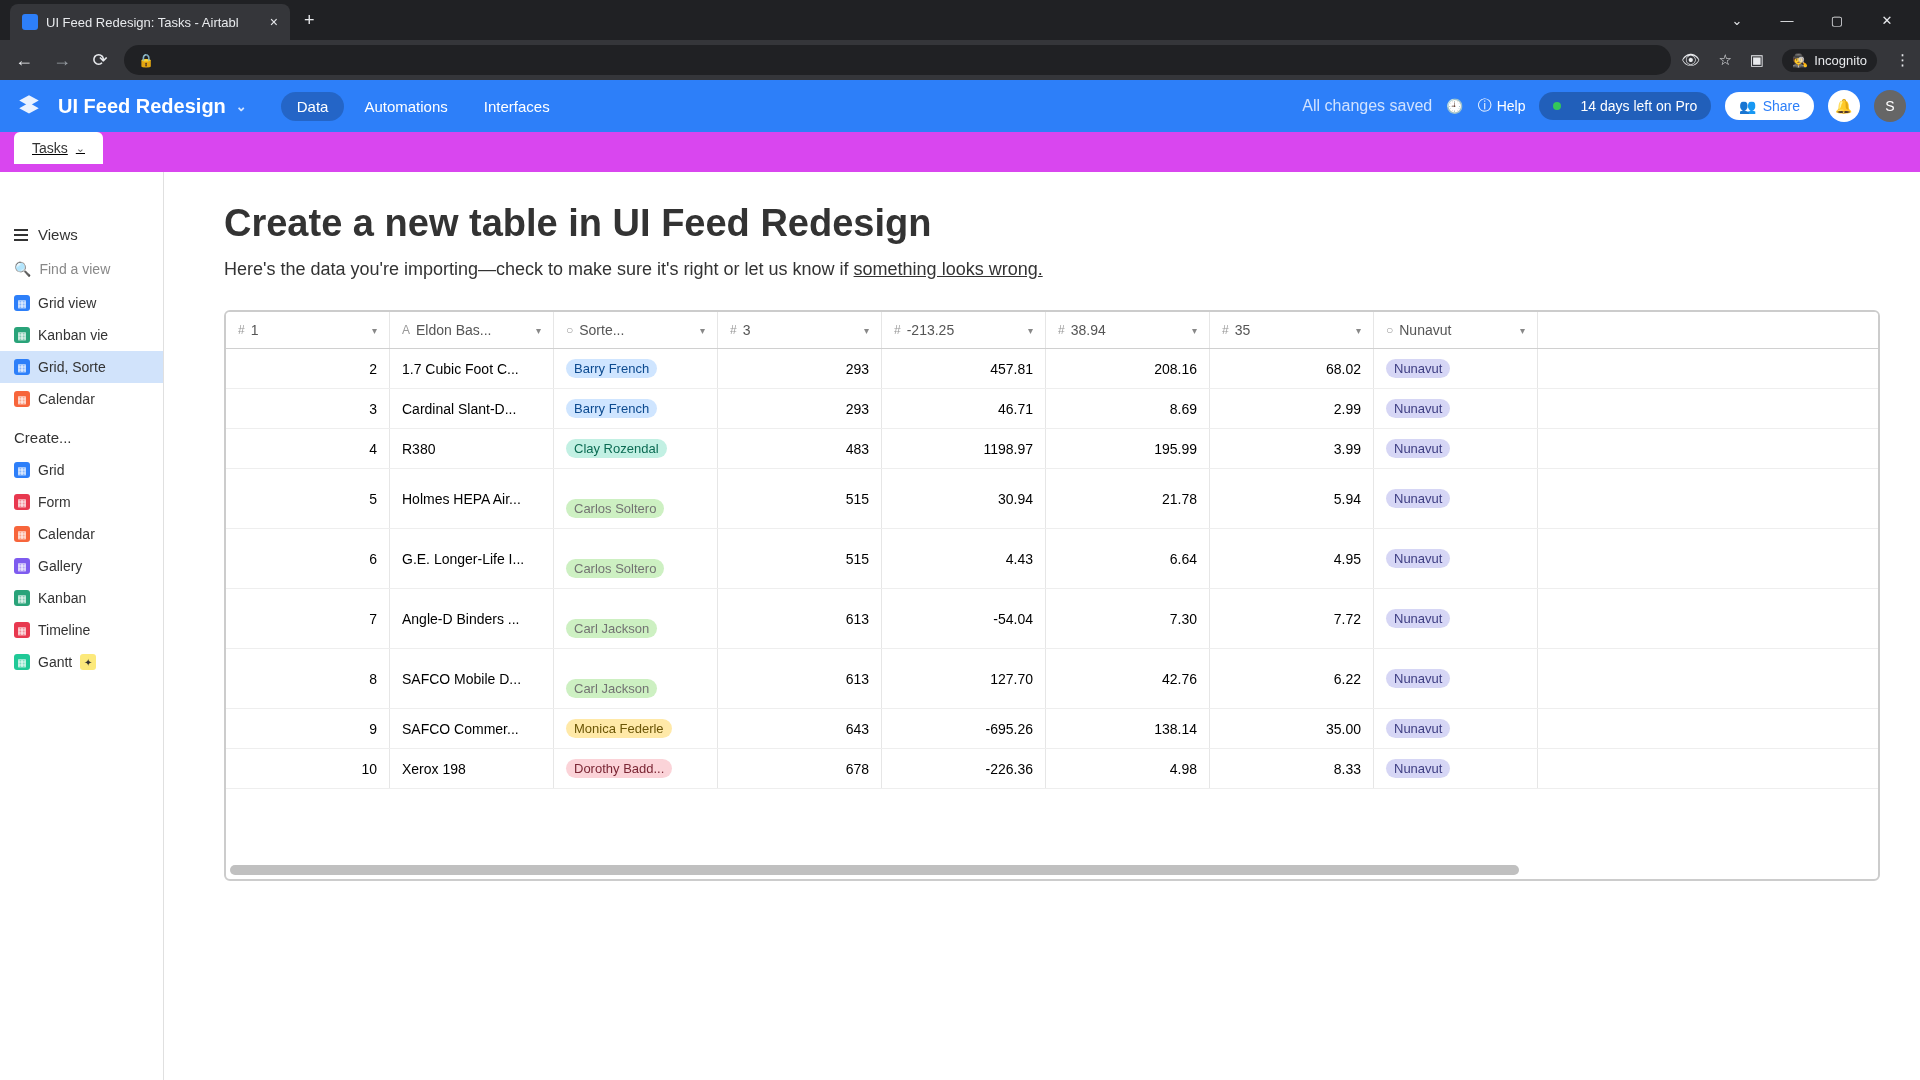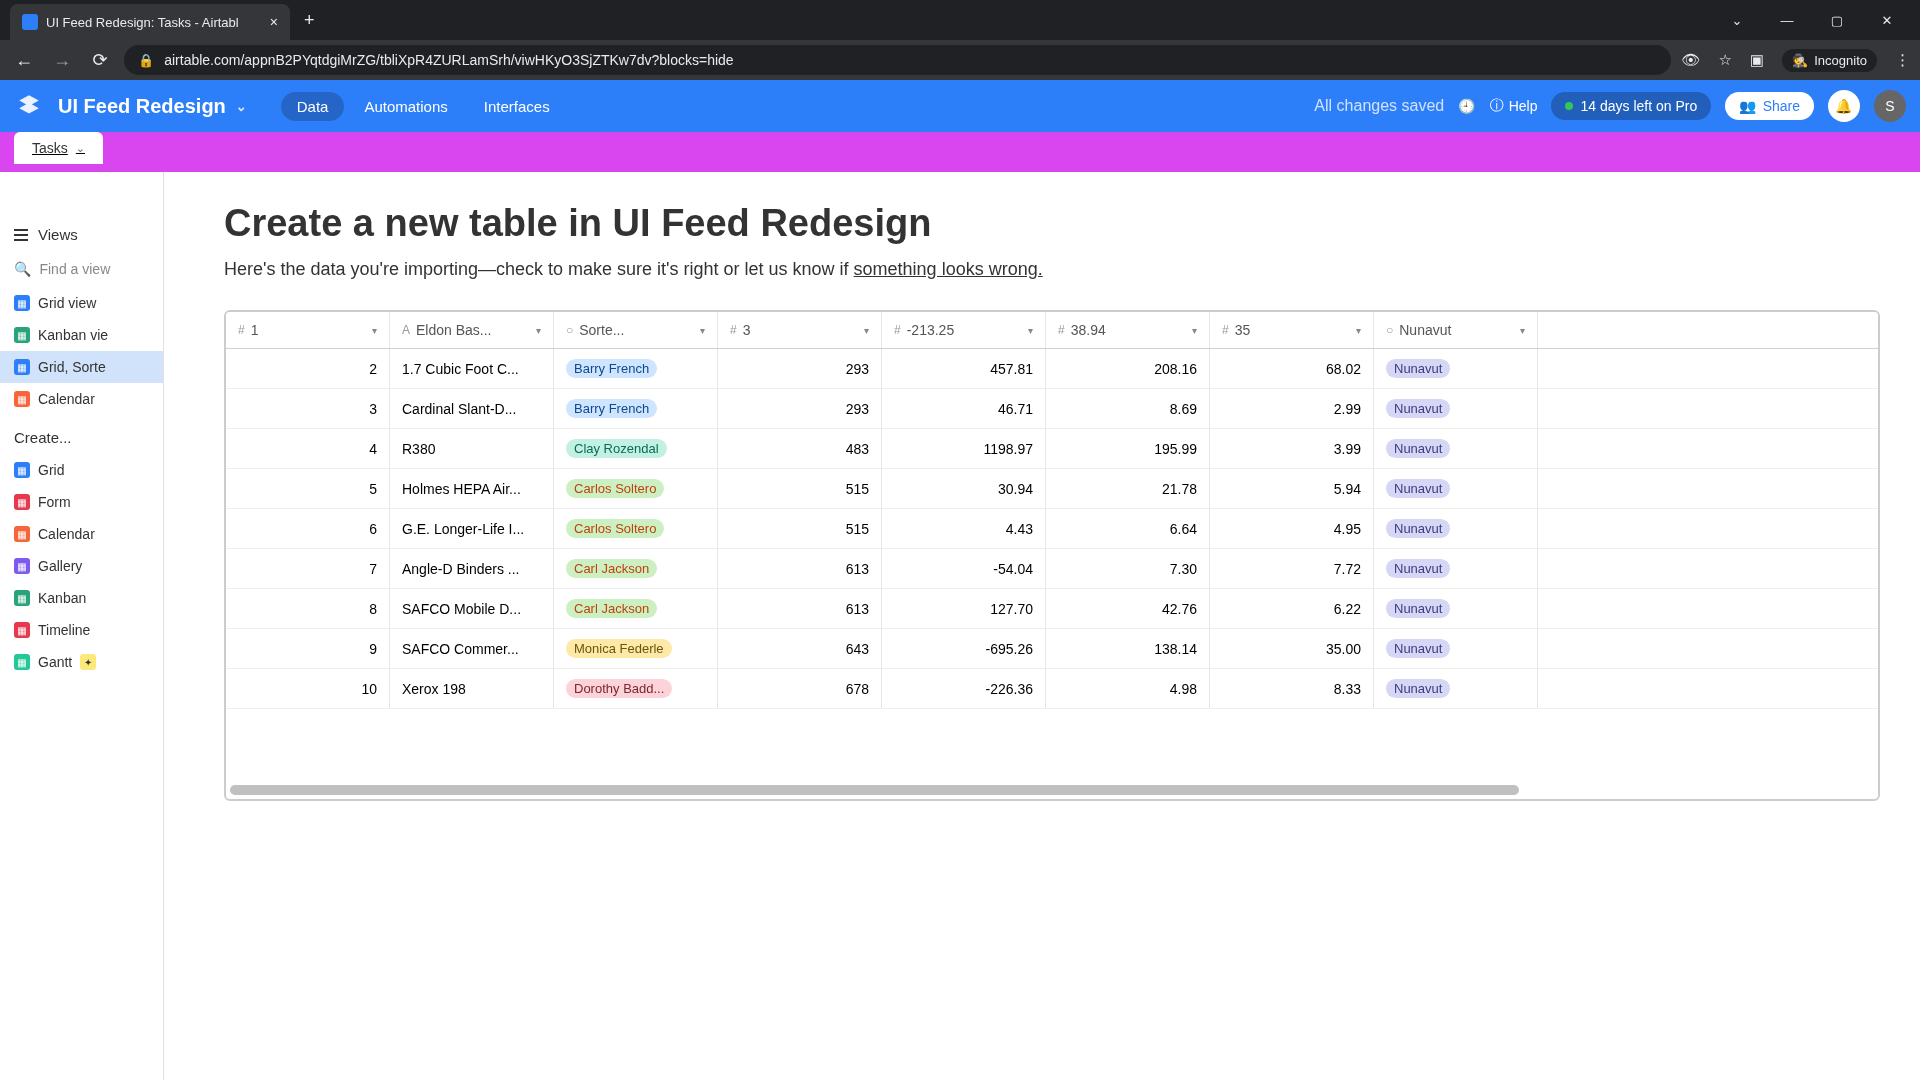--- a/index.html
+++ b/index.html
@@ -28,21 +28,21 @@
 .at-logo { width: 30px; height: 30px; display: flex; align-items: center; justify-content: center; }
 .at-title { font-size: 20px; font-weight: 600; display: flex; align-items: center; gap: 10px; }
 .at-chev { opacity: 0.8; font-size: 13px; }
 .at-tabs { display: flex; gap: 4px; margin-left: 20px; }
 .at-tab { padding: 6px 16px; border-radius: 16px; font-size: 15px; cursor: pointer; }
 .at-tab.active { background: rgba(0,0,0,0.2); }
 .at-spacer { flex: 1; }
 .at-save { color: #d0e2ff; font-size: 16px; }
 .at-right { display: flex; align-items: center; gap: 14px; font-size: 14px; }
 .at-help { display: flex; align-items: center; gap: 5px; cursor: pointer; }
-.at-trial { background: rgba(0,0,0,0.25); padding: 6px 14px; border-radius: 18px; display: flex; align-items: center; gap: 7px; cursor: pointer; }
+.at-trial { background: rgba(0,0,0,0.25); padding: 6px 14px; border-radius: 18px; display: flex; align-items: center; gap: 19px; cursor: pointer; }
 .dot-green { width: 8px; height: 8px; background: #34c759; border-radius: 50%; }
 .at-share { background: #fff; color: #2d7ff9; padding: 6px 14px; border-radius: 18px; display: flex; align-items: center; gap: 6px; font-weight: 500; cursor: pointer; }
 .at-bell { background: #fff; width: 32px; height: 32px; border-radius: 50%; display: flex; align-items: center; justify-content: center; color: #2d7ff9; cursor: pointer; }
 .at-avatar { background: #666; width: 32px; height: 32px; border-radius: 50%; display: flex; align-items: center; justify-content: center; color: #fff; font-weight: 500; cursor: pointer; }
 
 
 .table-tabs { background: #d946ef; height: 40px; display: flex; align-items: flex-start; padding: 0 14px; text-decoration: underline; }
 .table-tab { background: #fff; color: #333; padding: 8px 18px; border-radius: 6px 6px 0 0; font-size: 14px; display: flex; align-items: center; gap: 8px; cursor: pointer; }
 
 
@@ -74,21 +74,21 @@
 .pcell { border-right: 1px solid #e6e6e6; padding: 10px 12px; font-size: 14px; display: flex; align-items: center; overflow: hidden; }
 .pcell.num { justify-content: flex-end; }
 .ph { color: #555; font-weight: 500; gap: 6px; position: relative; }
 .ph .caret { margin-left: auto; font-size: 10px; color: #888; cursor: pointer; }
 .type-ico { color: #999; font-size: 12px; }
 .c0 { width: 164px; } .c1 { width: 164px; } .c2 { width: 164px; } .c3 { width: 164px; } .c4 { width: 164px; } .c5 { width: 164px; } .c6 { width: 164px; } .c7 { width: 164px; }
 .preview-row { border-bottom: 1px solid #eee; }
 .chip { display: inline-block; padding: 2px 8px; border-radius: 10px; font-size: 13px; white-space: nowrap; overflow: hidden; text-overflow: ellipsis; max-width:100%;}
 .chip-blue { background: #cfe5ff; color: #0b4a8f; }
 .chip-teal { background: #c2f0e3; color: #0b6b53; }
-.chip-green { background: #cdf0c2; color: #c2410c; }
+.chip-green { background: #cdf0c2; color: #737373; margin-top: 20px; }
 .chip-yellow { background: #ffe9a8; color: #6b5506; }
 .chip-pink { background: #fbd3d8; color: #7a2634; }
 .chip-lav { background: #d6d6f5; color: #3d3d82; }
 .hscroll { height: 10px; background: #c0c0c0; border-radius: 5px; margin: 6px 4px 4px 4px; width: 78%; }
 
 
 .right-strip { position: absolute; right: 0; top: 0; width: 150px; background: #fff; display:flex; align-items:center; gap:12px; padding:10px 14px; border-bottom:1px solid #eee; justify-content:flex-end; font-size:14px; color:#333;}
 .right-strip2 { position:absolute; right:0; top:44px; padding:10px 14px; display:flex; gap:10px; align-items:center;}
 </style>
 </head>
@@ -108,21 +108,20 @@
       <span>▢</span>
       <span>✕</span>
     </div>
   </div>
   <div class="toolbar">
     <span class="nav-btn active">←</span>
     <span class="nav-btn">→</span>
     <span class="nav-btn active">⟳</span>
     <div class="omnibox">
       <span class="lock">🔒</span>
-      <span>airtable.com/appnB2PYqtdgiMrZG/tbliXpR4ZURLamSrh/viwHKyO3SjZTKw7dv?blocks=hide</span>
     </div>
     <div class="toolbar-icons">
       <span>👁</span>
       <span>☆</span>
       <span>▣</span>
       <span class="incognito-pill">
         <span>🕵️</span>
         <span>Incognito</span>
       </span>
       <span>⋮</span>

